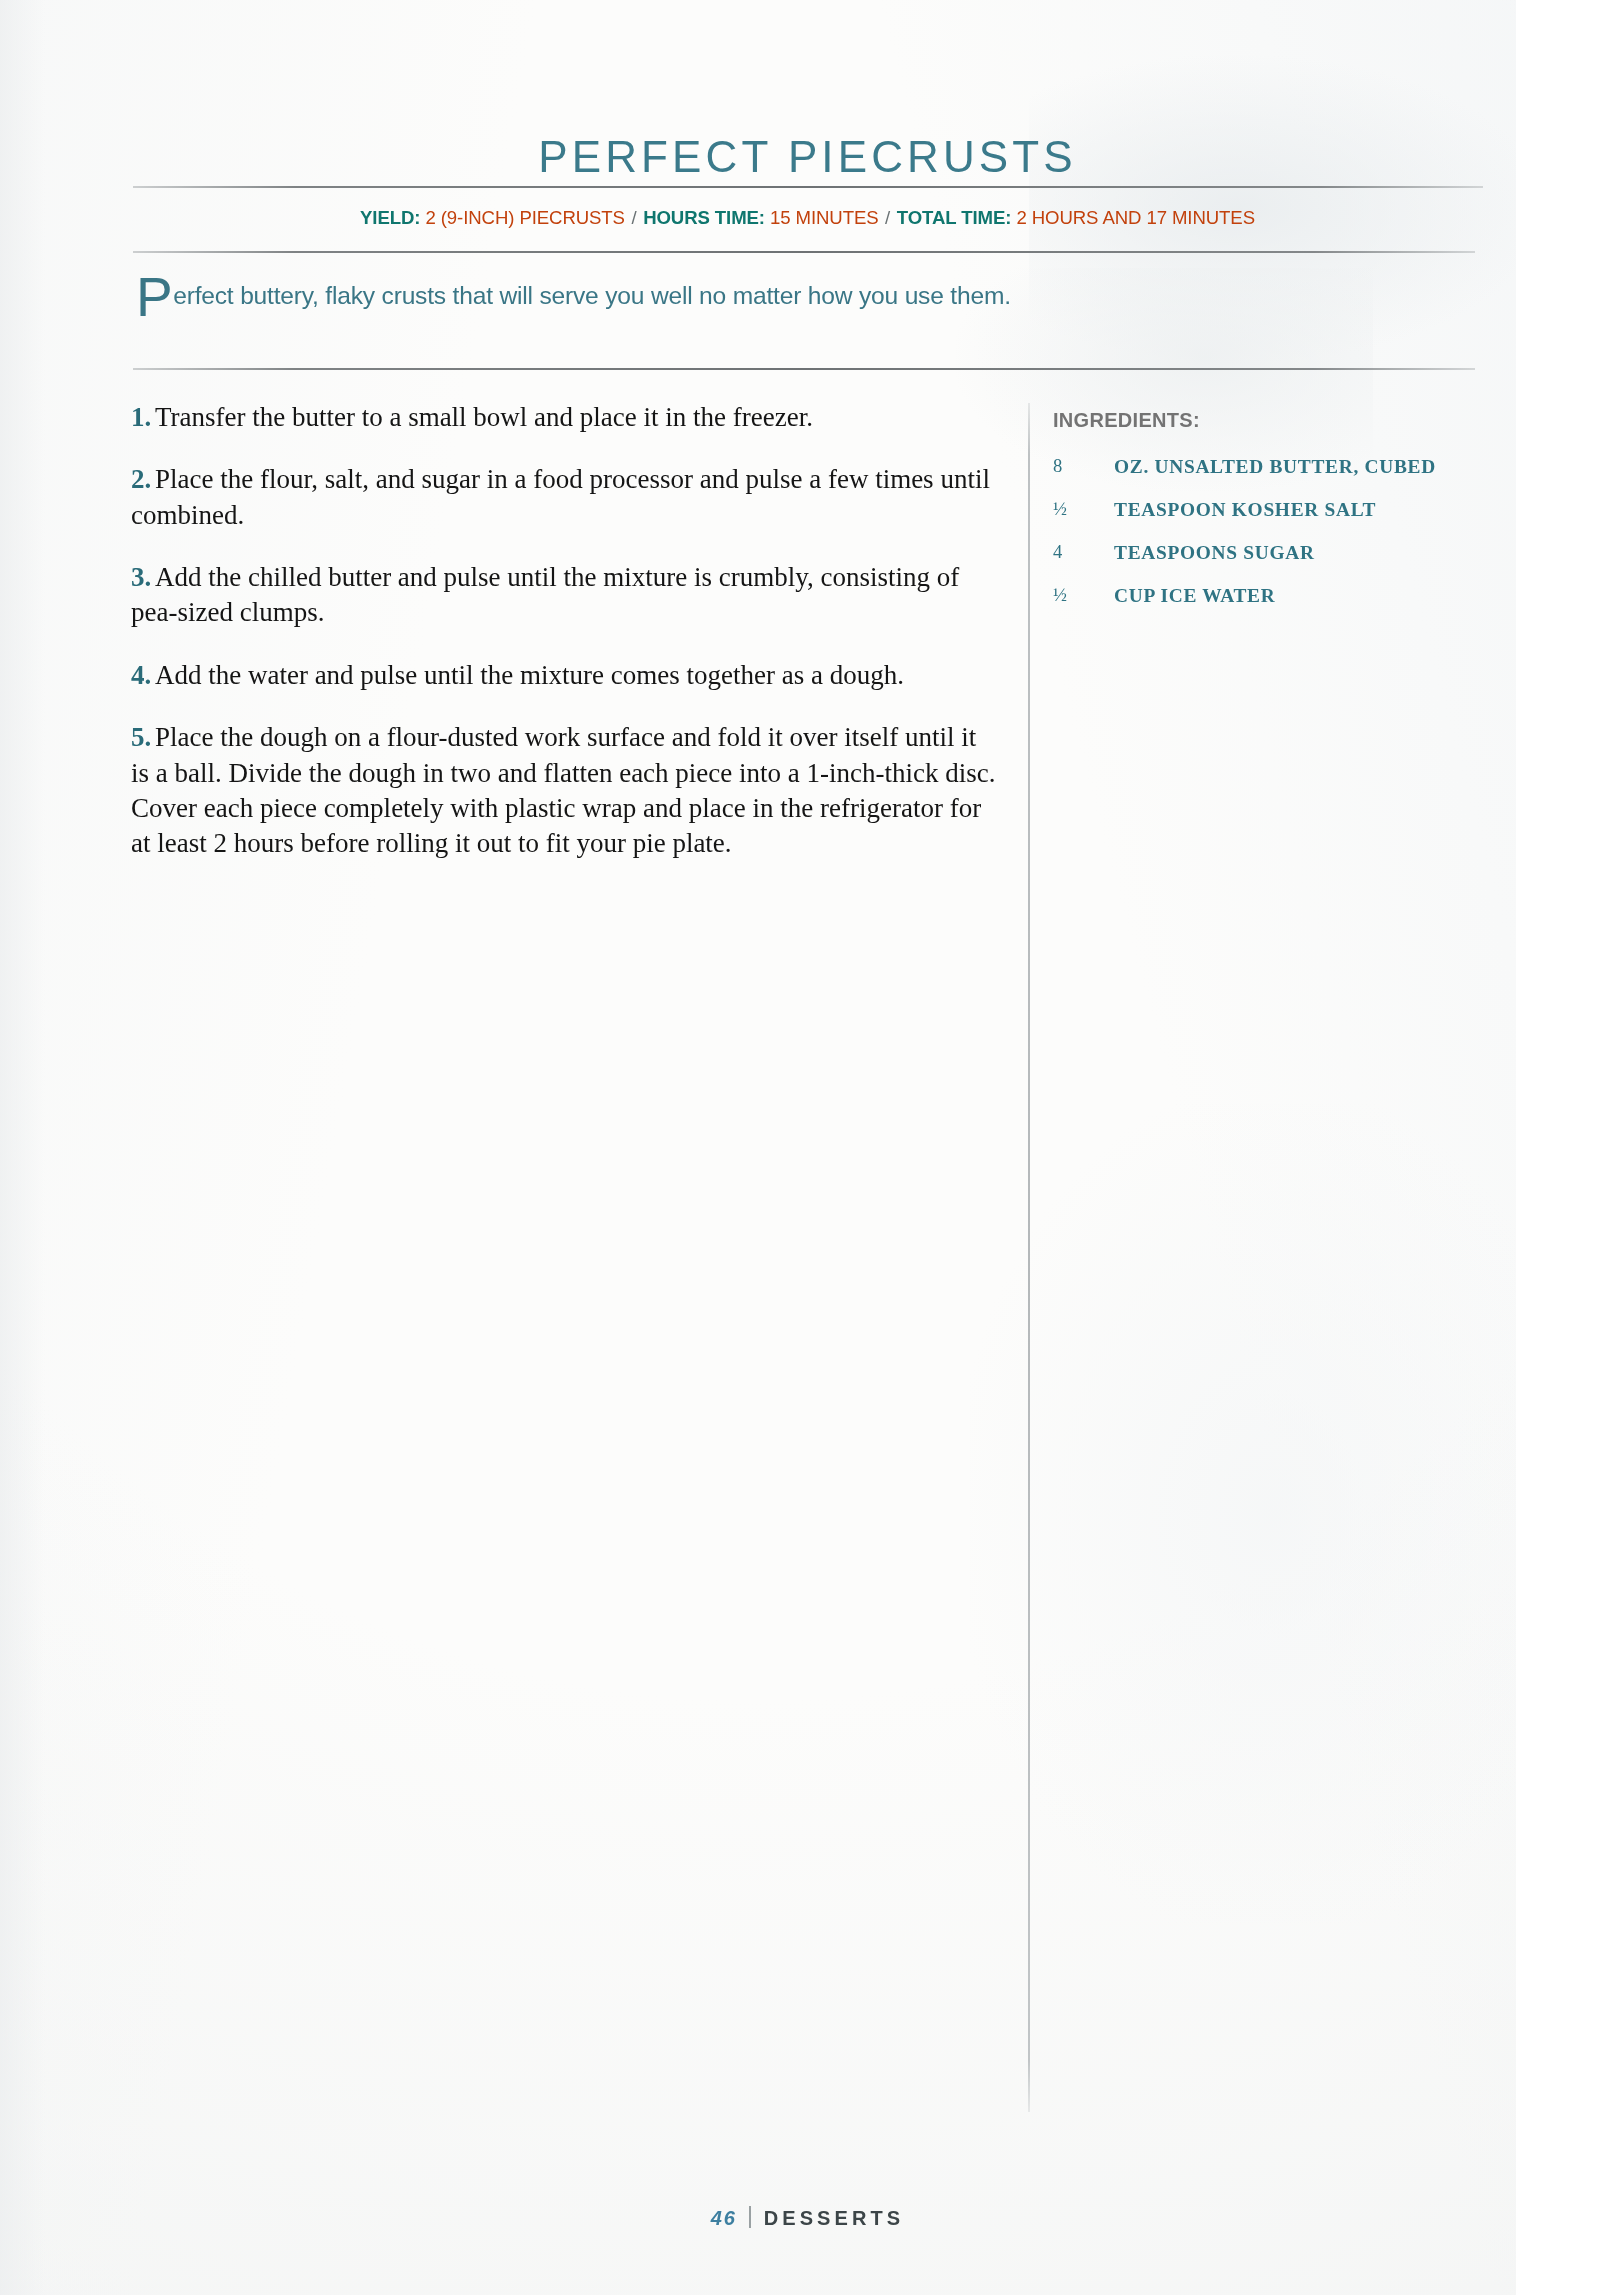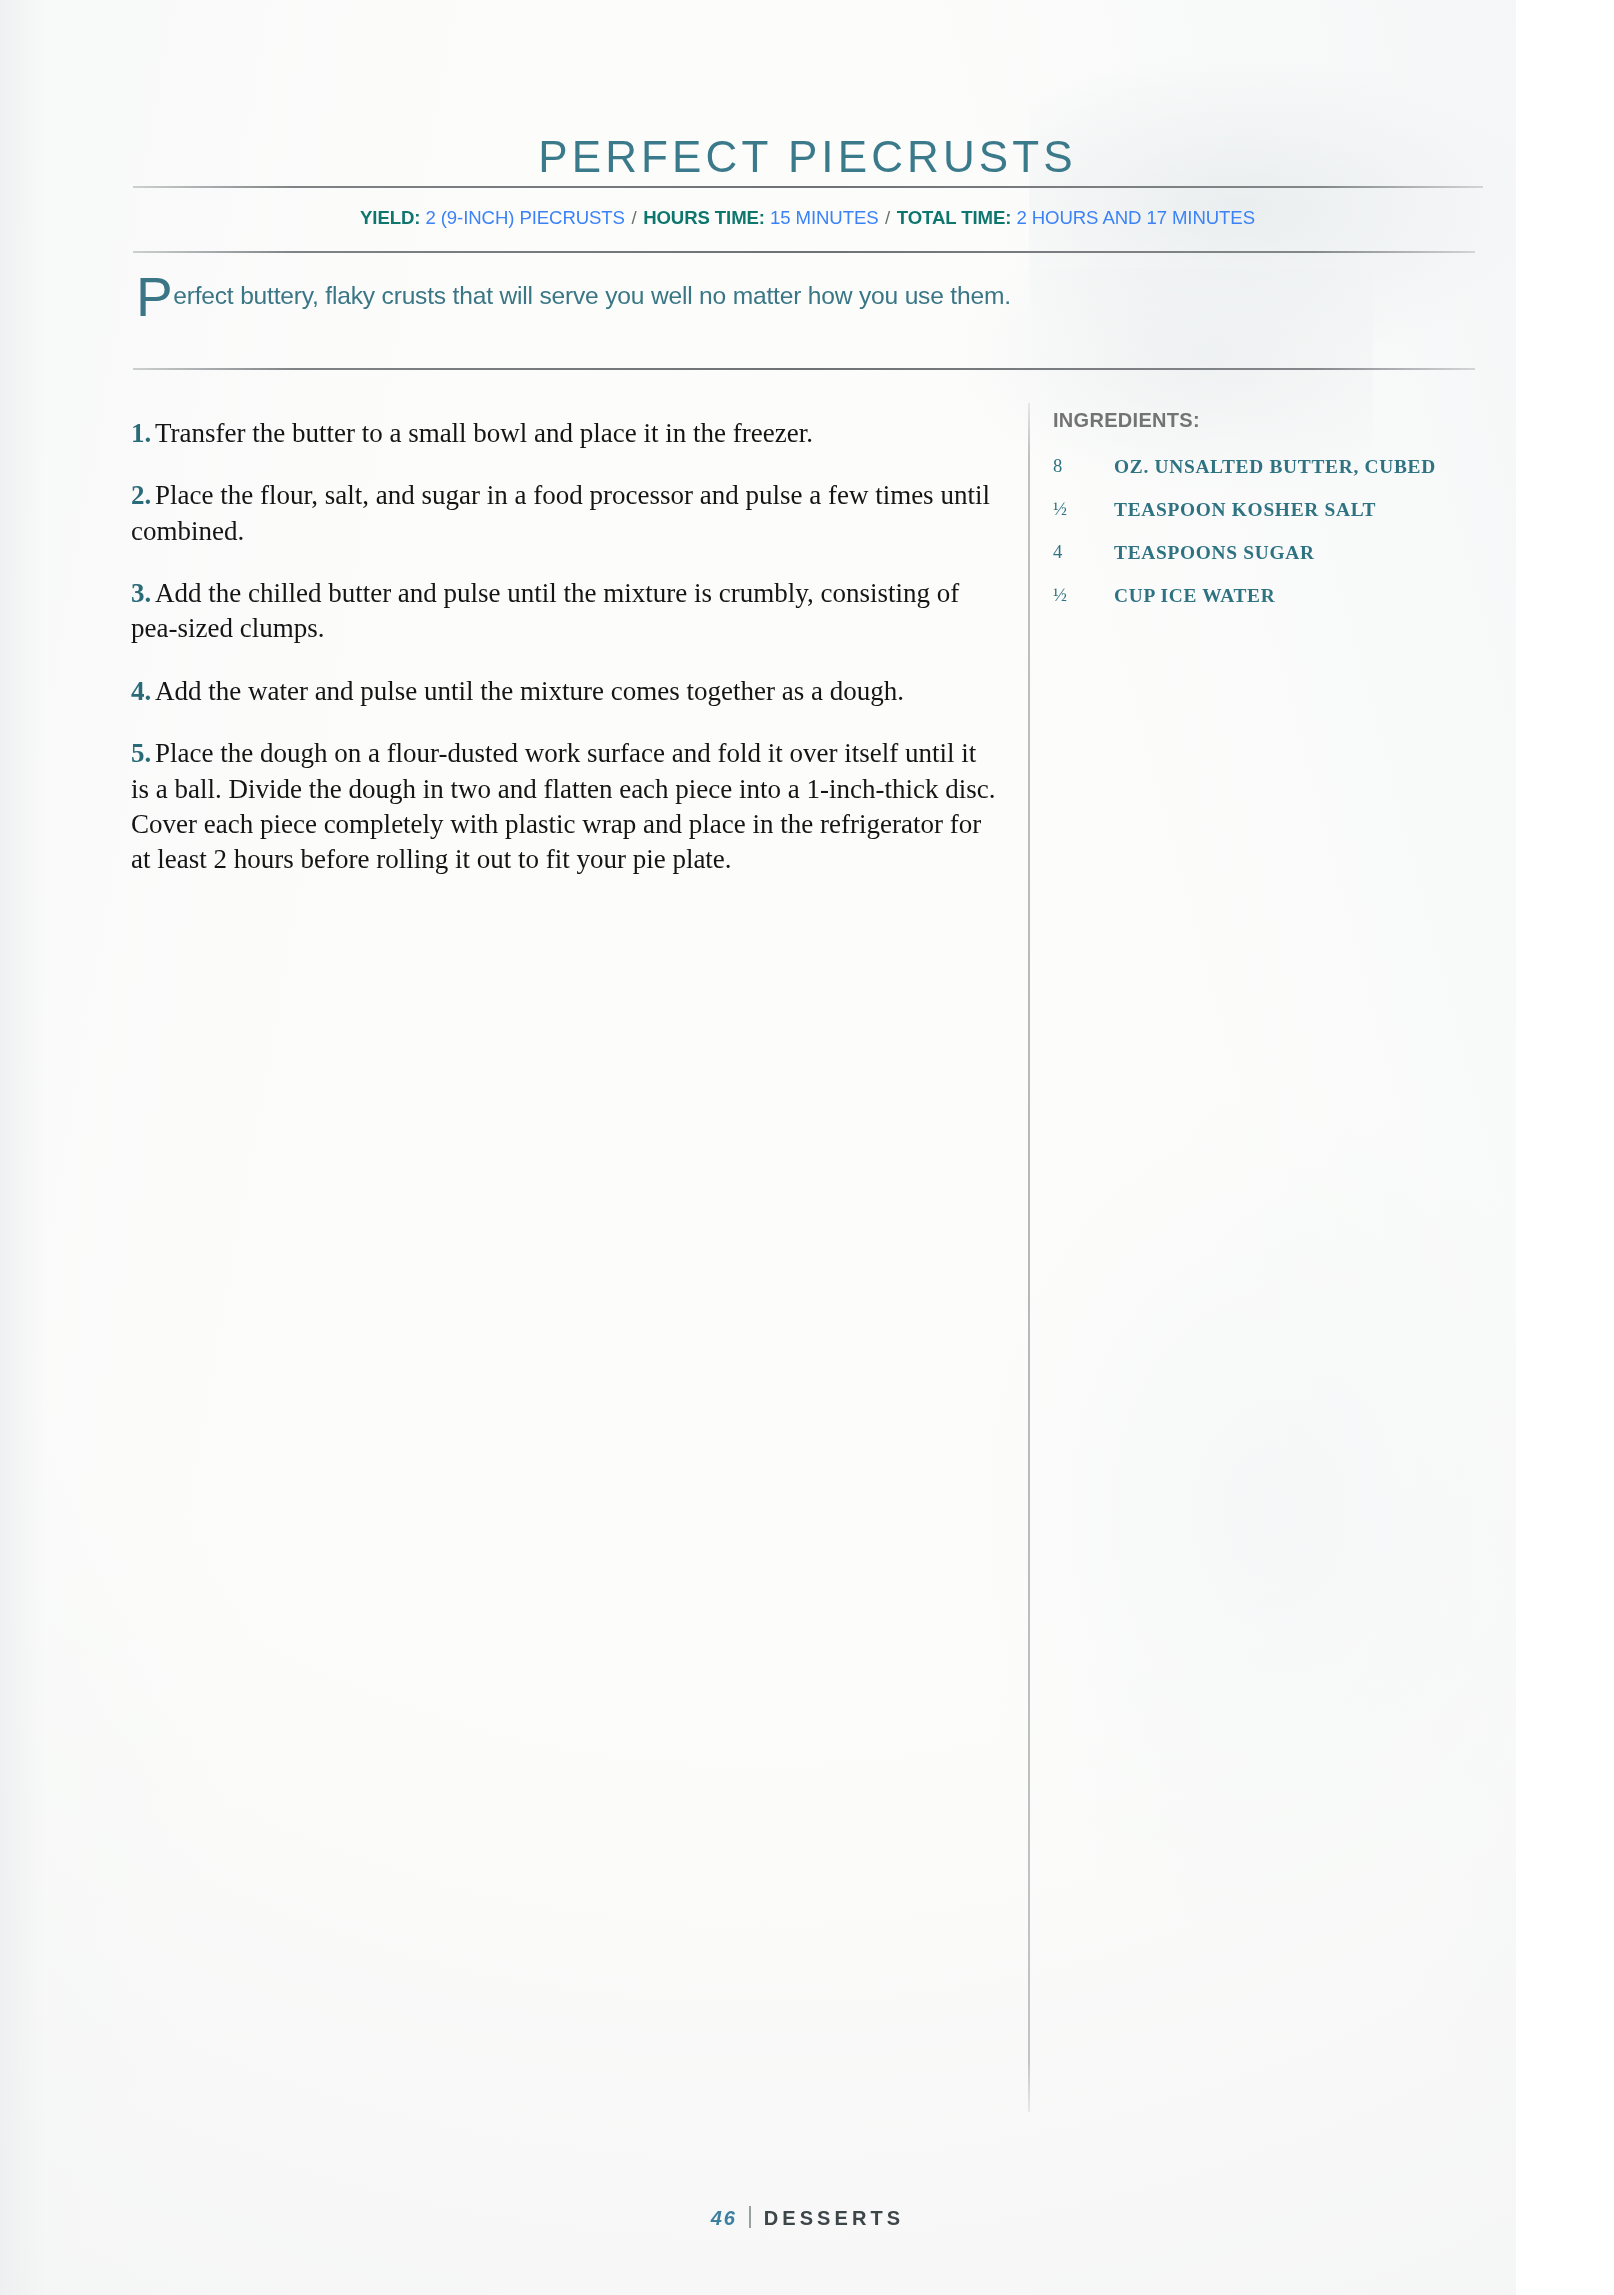--- a/index.html
+++ b/index.html
@@ -98,21 +98,21 @@
     font-family: "Liberation Sans", sans-serif;
     font-size: 18.6px;
     letter-spacing: -0.1px;
     color: #4c5557;
     white-space: nowrap;
   }
   #meta-line .lbl {
     color: #0f766e;
     font-weight: bold;
   }
-  #meta-line .val { color: #3b82f6; }
+  #meta-line .val { color: #c2410c; }
   #meta-line .sep { color: #6a7274; padding: 0 1.5px; }
 
   
   #intro {
     position: absolute;
     left: 136px;
     top: 282px;
     width: 1350px;
     font-family: "Liberation Sans", sans-serif;
     font-weight: 400;
@@ -145,21 +145,21 @@
        rgba(186,190,192,0.95) 3%,
        rgba(180,184,186,1) 50%,
        rgba(190,194,196,0.95) 97%,
        rgba(214,217,218,0.5) 100%);
   }
 
   
   #steps {
     position: absolute;
     left: 131px;
-    top: 416px;
+    top: 400px;
     width: 869px;
   }
   .step {
     font-family: "Liberation Serif", serif;
     font-size: 27px;
     line-height: 1.31;
     color: #1c1c1c;
     margin: 0 0 27px 0;
     text-align: left;
   }

